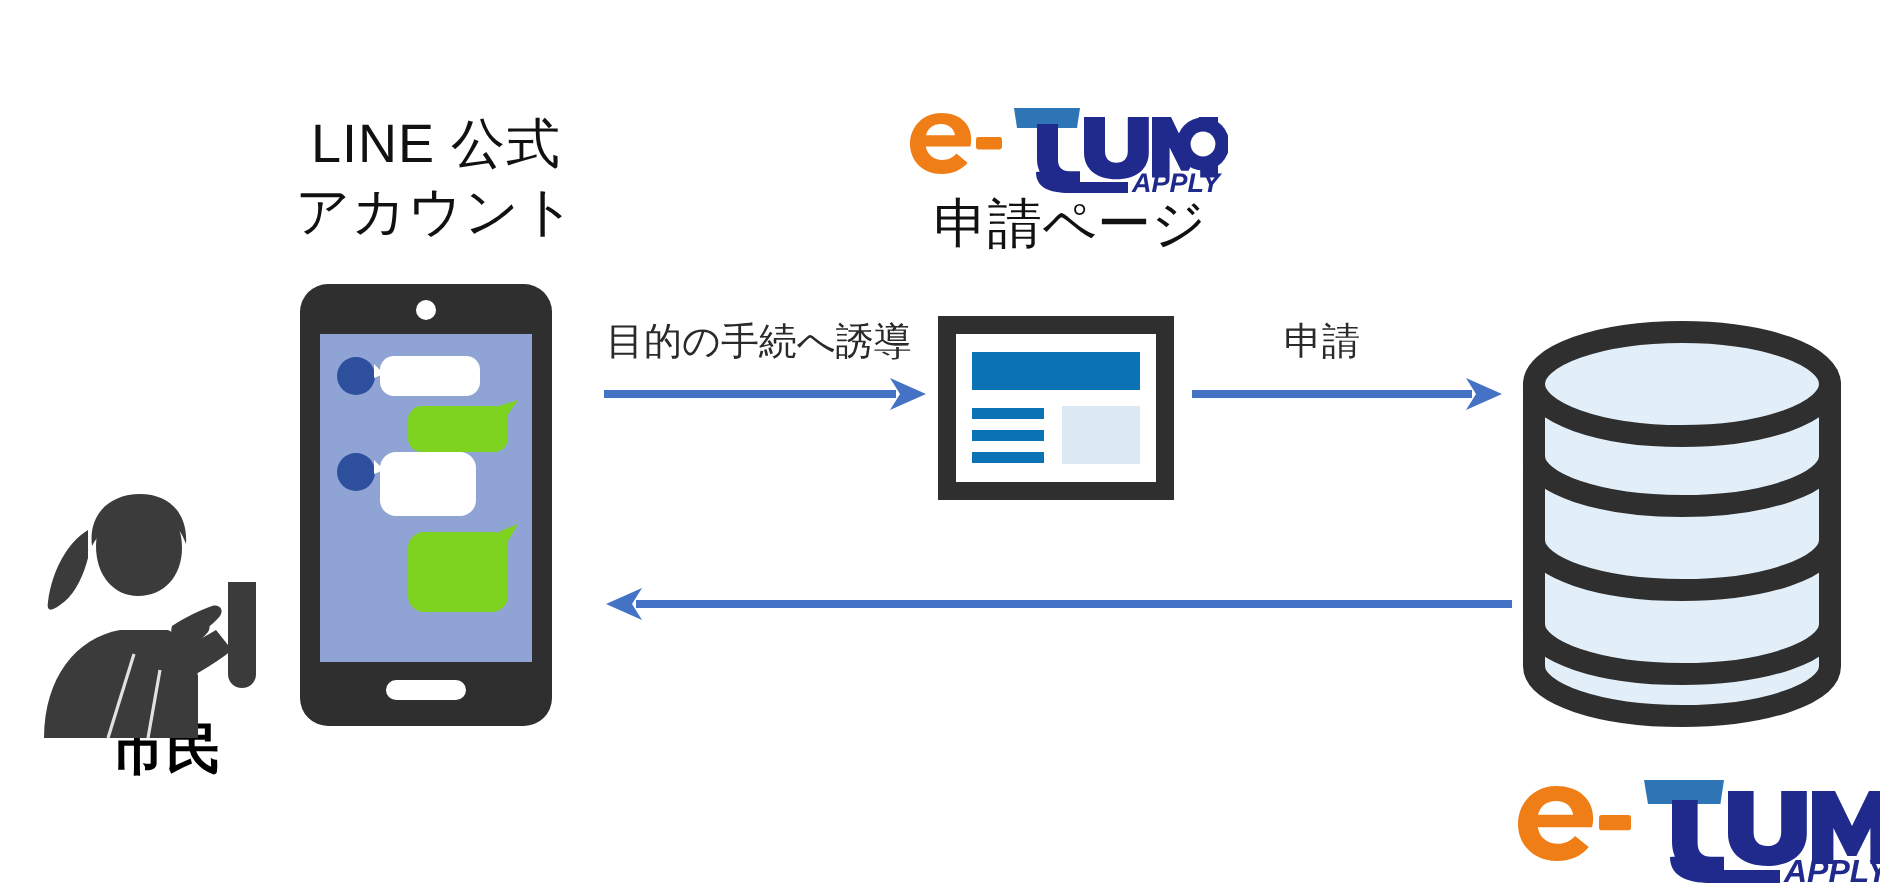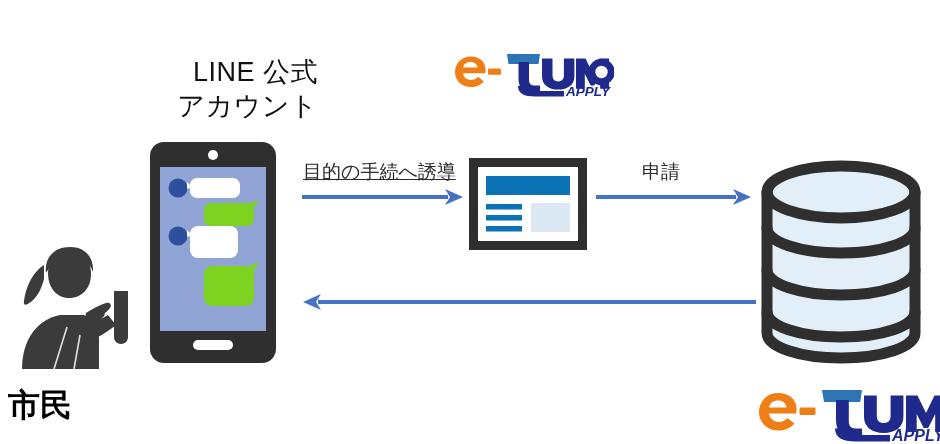--- a/index.html
+++ b/index.html
@@ -22,21 +22,21 @@
     height: 444px;
   }
   .node { position: absolute; text-decoration: underline; }
 
   
   .label-line-account {
     position: absolute;
     left: 118px;
     top: 55px;
     width: 200px;
-    text-align: right;
+    text-align: center;
     font-size: 27px;
     line-height: 34px;
     font-weight: 300;
     letter-spacing: 0.5px;
     color: #111111;
     white-space: pre-line;
   }
   .label-apply-page {
     position: absolute;
     left: 432px;
@@ -44,36 +44,37 @@
     width: 206px;
     text-align: center;
     font-size: 27px;
     line-height: 34px;
     font-weight: 300;
     color: #111111;
   }
   .label-citizen {
     position: absolute;
     left: 8px;
-    top: 386px;
+    top: 356px;
     width: 150px;
-    font-size: 32px;
+    text-align: center;
+    font-size: 28px;
     line-height: 38px;
     font-weight: 700;
     color: #000000;
   }
   .arrow-label {
     position: absolute;
     font-size: 19px;
     line-height: 24px;
     font-weight: 300;
     color: #2a2a2a;
     white-space: nowrap;
   }
-  .label-guide { left: 303px; top: 160px; text-decoration: underline; }
+  .label-guide { left: 303px; top: 160px; }
   .label-apply-arrow { left: 642px; top: 160px; }
   .label-complete { left: 315px; top: 313px; }
 
   
   .arrow { position: absolute; }
 
   
   .phone-wrap { left: 148px; top: 140px; width: 130px; height: 225px; }
 
   
@@ -90,20 +91,21 @@
   .logo-bottom { left: 756px; top: 381px; width: 196px; height: 63px; }
 </style>
 </head>
 <body>
 
 <div class="stage">
 
   <div class="label-line-account">LINE 公式
 アカウント</div>
 
+  <div class="label-apply-page">申請ページ</div>
 
   <div class="label-citizen">市民</div>
 
   <div class="node logo-top">
     <svg width="162" height="52" viewBox="0 0 162 52">
 
       <g>
         <path d="M18.5 10.5 C9.5 10.5 3 17.5 3 26 C3 34.5 9.5 41 18.8 41 C24.5 41 29 38.8 31.8 35.4 L26.2 30.8 C24.5 32.8 22.2 34 19.2 34 C14.8 34 11.6 31.4 10.9 27.3 L33.2 27.3 C33.5 26 33.6 24.8 33.6 23.7 C33.6 16 28 10.5 18.5 10.5 Z M11 21.6 C11.9 18 14.6 16 18.4 16 C22.2 16 24.9 18 25.5 21.6 Z" fill="#F07E16"></path>
       </g>
 

